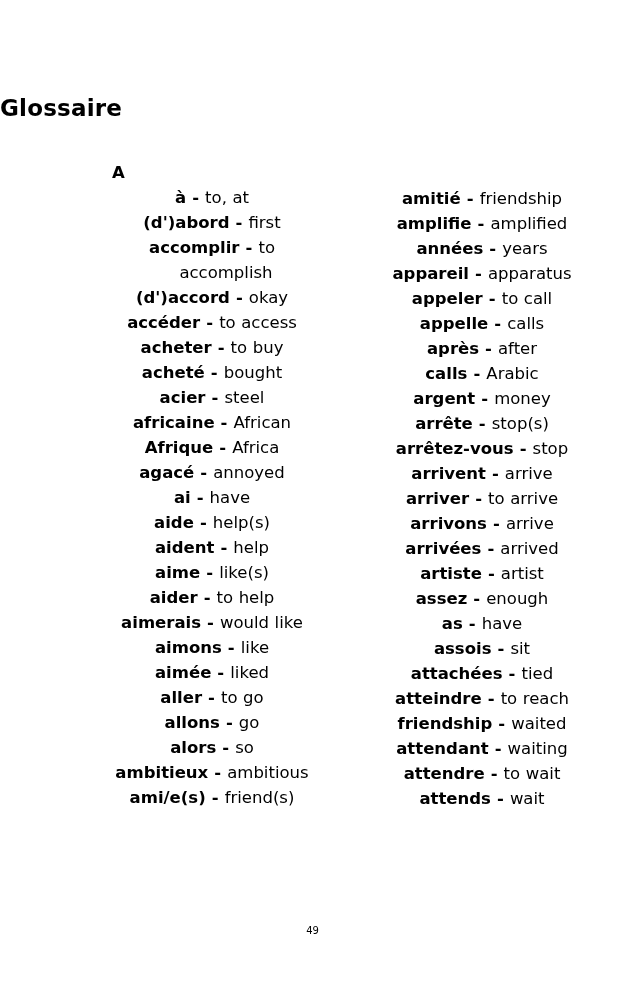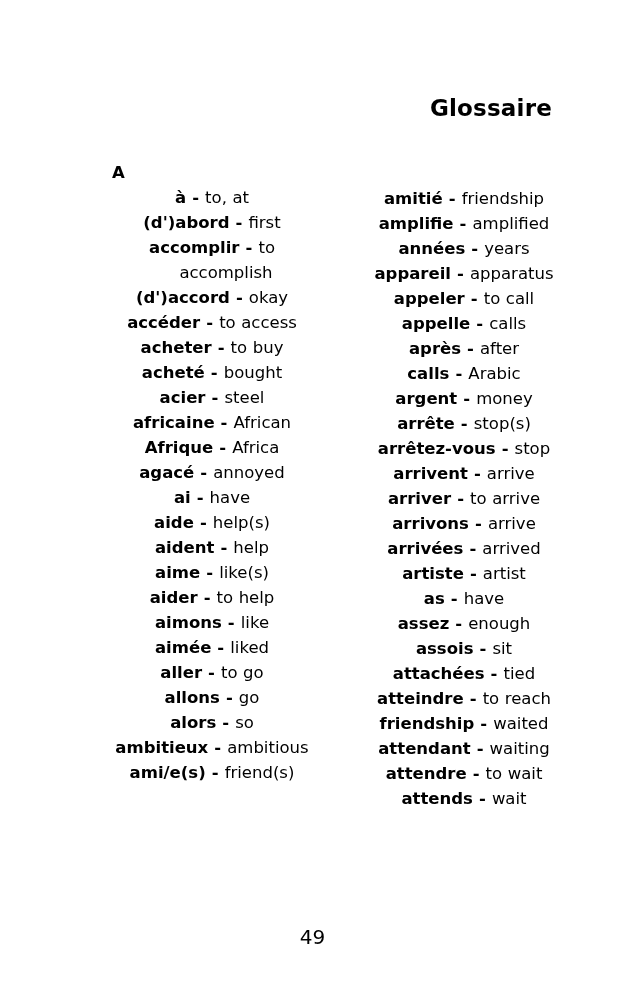--- a/index.html
+++ b/index.html
@@ -22,21 +22,21 @@
     width: 625px;
     height: 1000px;
     box-sizing: border-box;
   }
 
   .page-title {
     position: absolute;
     top: 96px;
     left: 0;
     width: 552px;
-    text-align: right;
+    text-align: left;
     font-size: 23px;
     font-weight: bold;
     letter-spacing: 0.2px;
     line-height: 1.1;
   }
 
   .columns {
     position: absolute;
     top: 160px;
     left: 0;
@@ -47,21 +47,21 @@
     position: absolute;
     top: 0;
   }
 
   .column-left {
     left: 112px;
     width: 200px;
   }
 
   .column-right {
-    left: 361px;
+    left: 379px;
     width: 206px;
     padding-top: 26px;
   }
 
   .section-letter {
     font-size: 16.5px;
     font-weight: bold;
     line-height: 25px;
     margin-bottom: 0;
   }
@@ -87,21 +87,21 @@
   .entry .def {
     font-weight: normal;
   }
 
   .page-number {
     position: absolute;
     top: 925px;
     left: 0;
     width: 625px;
     text-align: center;
-    font-size: 20px;
+    font-size: 10px;
     line-height: 1.2;
   }
 </style>
 </head>
 <body>
 
 <div class="page">
 
   <div class="page-title">Glossaire</div>
 
@@ -119,20 +119,21 @@
           <div class="entry"><span class="term">acheté</span><span class="sep"> - </span><span class="def">bought</span></div>
           <div class="entry"><span class="term">acier</span><span class="sep"> - </span><span class="def">steel</span></div>
           <div class="entry"><span class="term">africaine</span><span class="sep"> - </span><span class="def">African</span></div>
           <div class="entry"><span class="term">Afrique</span><span class="sep"> - </span><span class="def">Africa</span></div>
           <div class="entry"><span class="term">agacé</span><span class="sep"> - </span><span class="def">annoyed</span></div>
           <div class="entry"><span class="term">ai</span><span class="sep"> - </span><span class="def">have</span></div>
           <div class="entry"><span class="term">aide</span><span class="sep"> - </span><span class="def">help(s)</span></div>
           <div class="entry"><span class="term">aident</span><span class="sep"> - </span><span class="def">help</span></div>
           <div class="entry"><span class="term">aime</span><span class="sep"> - </span><span class="def">like(s)</span></div>
           <div class="entry"><span class="term">aider</span><span class="sep"> - </span><span class="def">to help</span></div>
+          <div class="entry"><span class="term">aimerais</span><span class="sep"> - </span><span class="def">would like</span></div>
           <div class="entry"><span class="term">aimons</span><span class="sep"> - </span><span class="def">like</span></div>
           <div class="entry"><span class="term">aimée</span><span class="sep"> - </span><span class="def">liked</span></div>
           <div class="entry"><span class="term">aller</span><span class="sep"> - </span><span class="def">to go</span></div>
           <div class="entry"><span class="term">allons</span><span class="sep"> - </span><span class="def">go</span></div>
           <div class="entry"><span class="term">alors</span><span class="sep"> - </span><span class="def">so</span></div>
           <div class="entry"><span class="term">ambitieux</span><span class="sep"> - </span><span class="def">ambitious</span></div>
           <div class="entry"><span class="term">ami/e(s)</span><span class="sep"> - </span><span class="def">friend(s)</span></div>
         </div>
     </div>
 
@@ -147,22 +148,22 @@
           <div class="entry"><span class="term">après</span><span class="sep"> - </span><span class="def">after</span></div>
           <div class="entry"><span class="term">calls</span><span class="sep"> - </span><span class="def">Arabic</span></div>
           <div class="entry"><span class="term">argent</span><span class="sep"> - </span><span class="def">money</span></div>
           <div class="entry"><span class="term">arrête</span><span class="sep"> - </span><span class="def">stop(s)</span></div>
           <div class="entry"><span class="term">arrêtez-vous</span><span class="sep"> - </span><span class="def">stop</span></div>
           <div class="entry"><span class="term">arrivent</span><span class="sep"> - </span><span class="def">arrive</span></div>
           <div class="entry"><span class="term">arriver</span><span class="sep"> - </span><span class="def">to arrive</span></div>
           <div class="entry"><span class="term">arrivons</span><span class="sep"> - </span><span class="def">arrive</span></div>
           <div class="entry"><span class="term">arrivées</span><span class="sep"> - </span><span class="def">arrived</span></div>
           <div class="entry"><span class="term">artiste</span><span class="sep"> - </span><span class="def">artist</span></div>
+          <div class="entry"><span class="term">assez</span><span class="sep"> - </span><span class="def">enough</span></div>
           <div class="entry"><span class="term">as</span><span class="sep"> - </span><span class="def">have</span></div>
-          <div class="entry"><span class="term">assez</span><span class="sep"> - </span><span class="def">enough</span></div>
           <div class="entry"><span class="term">assois</span><span class="sep"> - </span><span class="def">sit</span></div>
           <div class="entry"><span class="term">attachées</span><span class="sep"> - </span><span class="def">tied</span></div>
           <div class="entry"><span class="term">atteindre</span><span class="sep"> - </span><span class="def">to reach</span></div>
           <div class="entry"><span class="term">friendship</span><span class="sep"> - </span><span class="def">waited</span></div>
           <div class="entry"><span class="term">attendant</span><span class="sep"> - </span><span class="def">waiting</span></div>
           <div class="entry"><span class="term">attendre</span><span class="sep"> - </span><span class="def">to wait</span></div>
           <div class="entry"><span class="term">attends</span><span class="sep"> - </span><span class="def">wait</span></div>
         </div>
     </div>
 

